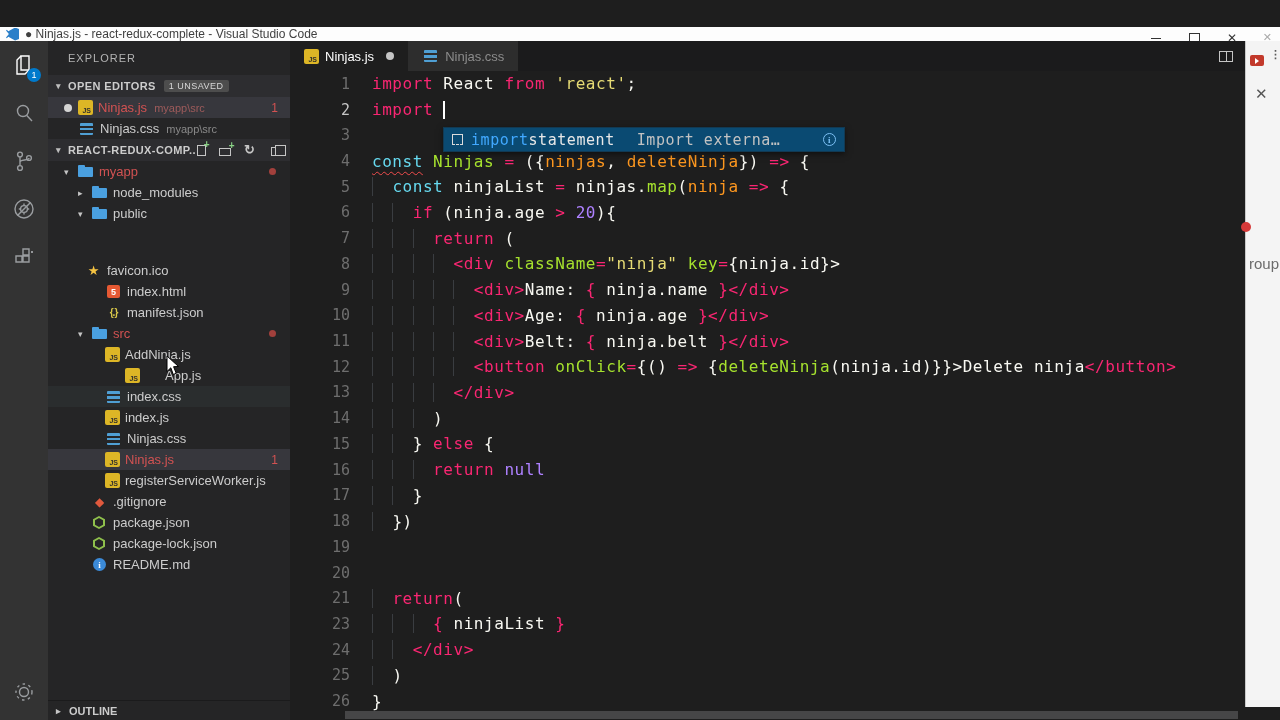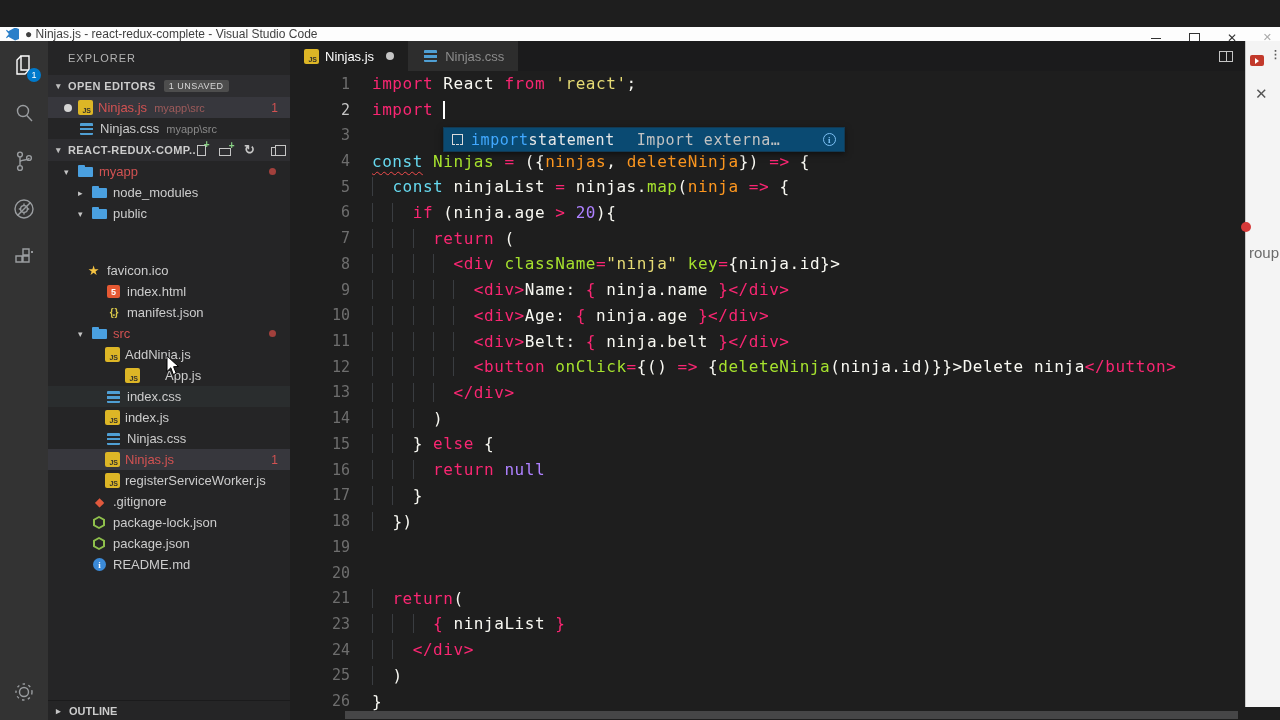--- a/index.html
+++ b/index.html
@@ -136,21 +136,21 @@
 
   
   .overlay-strip { position:absolute; right:0; top:0; width:35px; height:666px; background:#f4f4f4;
                    border-left:1px solid #c9c9c9; z-index:20; }
   .ov-red-icon { position:absolute; left:4px; top:14px; width:14px; height:11px; background:#c2392b; border-radius:2px;
                  display:flex; align-items:center; justify-content:center; }
   .ov-red-icon::after { content:""; width:0; height:0; border-left:4px solid #fff; border-top:3px solid transparent; border-bottom:3px solid transparent; }
   .ov-kebab { position:absolute; left:24px; top:10px; color:#5a5a5a; font-size:11px; font-weight:bold; line-height:6px; }
   .ov-close { position:absolute; left:9px; top:44px; color:#555; font-size:15px; }
   .ov-dot { position:absolute; left:-5px; top:181px; width:10px; height:10px; border-radius:50%; background:#d63a3a; }
-  .ov-text { position:absolute; left:3px; top:203px; color:#6b6b6b; font-size:15px; }
+  .ov-text { position:absolute; left:3px; top:214px; color:#6b6b6b; font-size:15px; }
 
   .mouse-pointer { position:absolute; left:166px; top:314px; z-index:30; }
 </style>
 </head>
 <body>
 
 <div class="app">
 
   <div class="titlebar">
     <span class="vslogo"></span>
@@ -320,26 +320,26 @@
             <span class="tree-label">registerServiceWorker.js</span>
           </div>
           <div class="tree-row" style="padding-left: 30px;">
             <span class="twisty"></span>
             <span class="icon icon-git"></span>
             <span class="tree-label">.gitignore</span>
           </div>
           <div class="tree-row" style="padding-left: 30px;">
             <span class="twisty"></span>
             <span class="icon icon-npm"></span>
+            <span class="tree-label">package.json</span>
+          </div>
+          <div class="tree-row" style="padding-left: 30px;">
+            <span class="twisty"></span>
+            <span class="icon icon-npm"></span>
             <span class="tree-label">package-lock.json</span>
-          </div>
-          <div class="tree-row" style="padding-left: 30px;">
-            <span class="twisty"></span>
-            <span class="icon icon-npm"></span>
-            <span class="tree-label">package.json</span>
           </div>
           <div class="tree-row" style="padding-left: 30px;">
             <span class="twisty"></span>
             <span class="icon icon-info"></span>
             <span class="tree-label">README.md</span>
           </div>
         </div>
 
       <div class="outline-header">
         <span class="twisty">▸</span>

